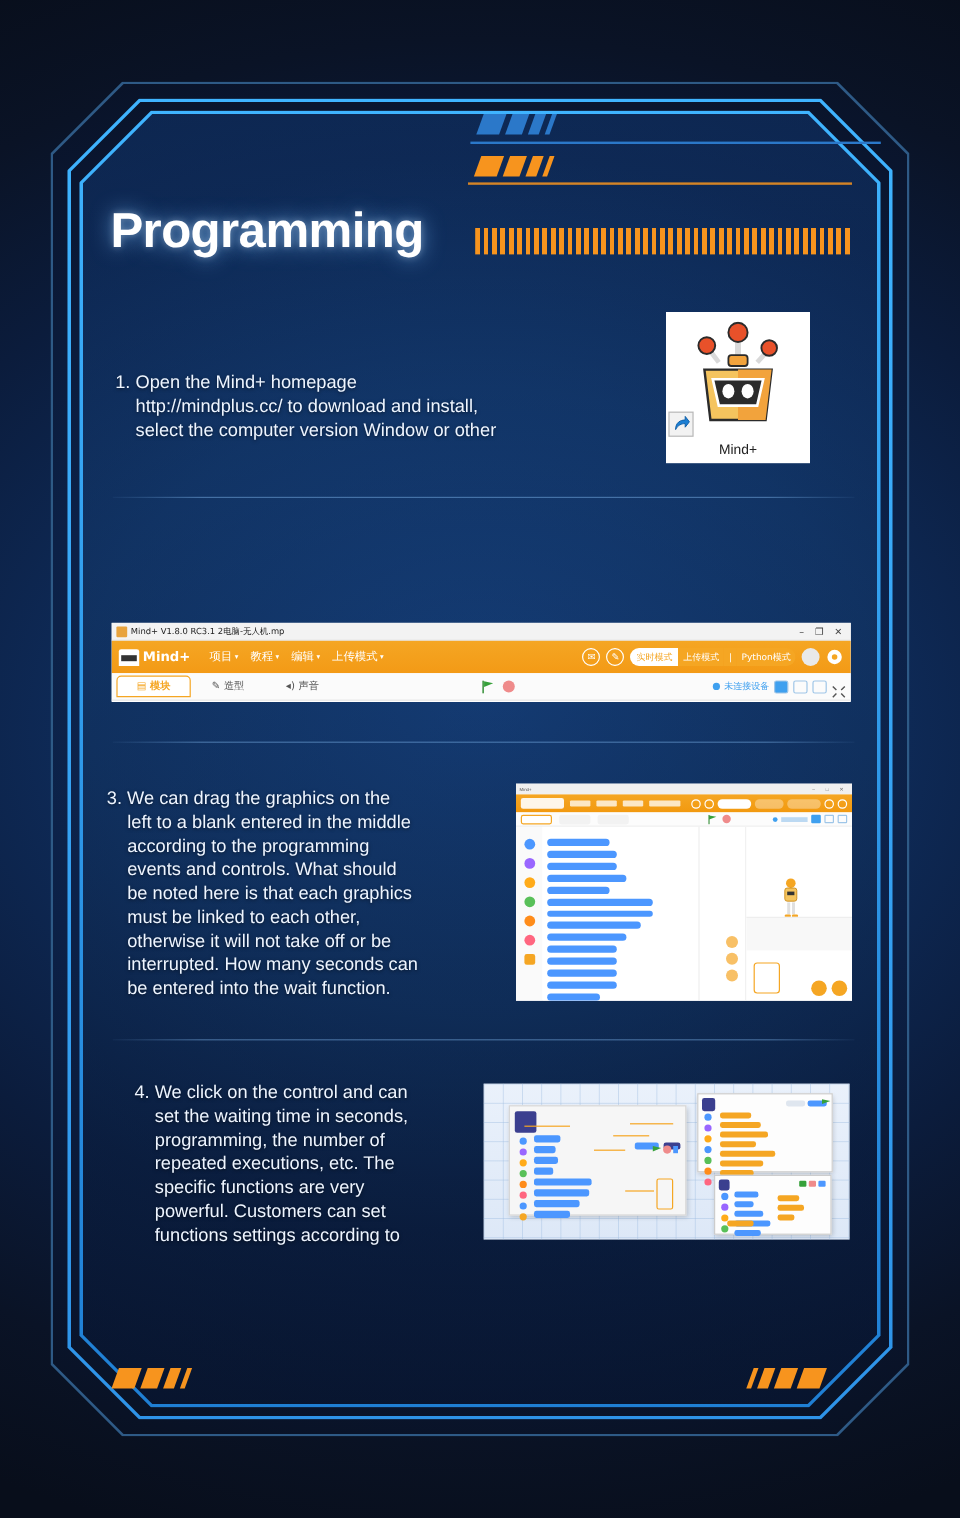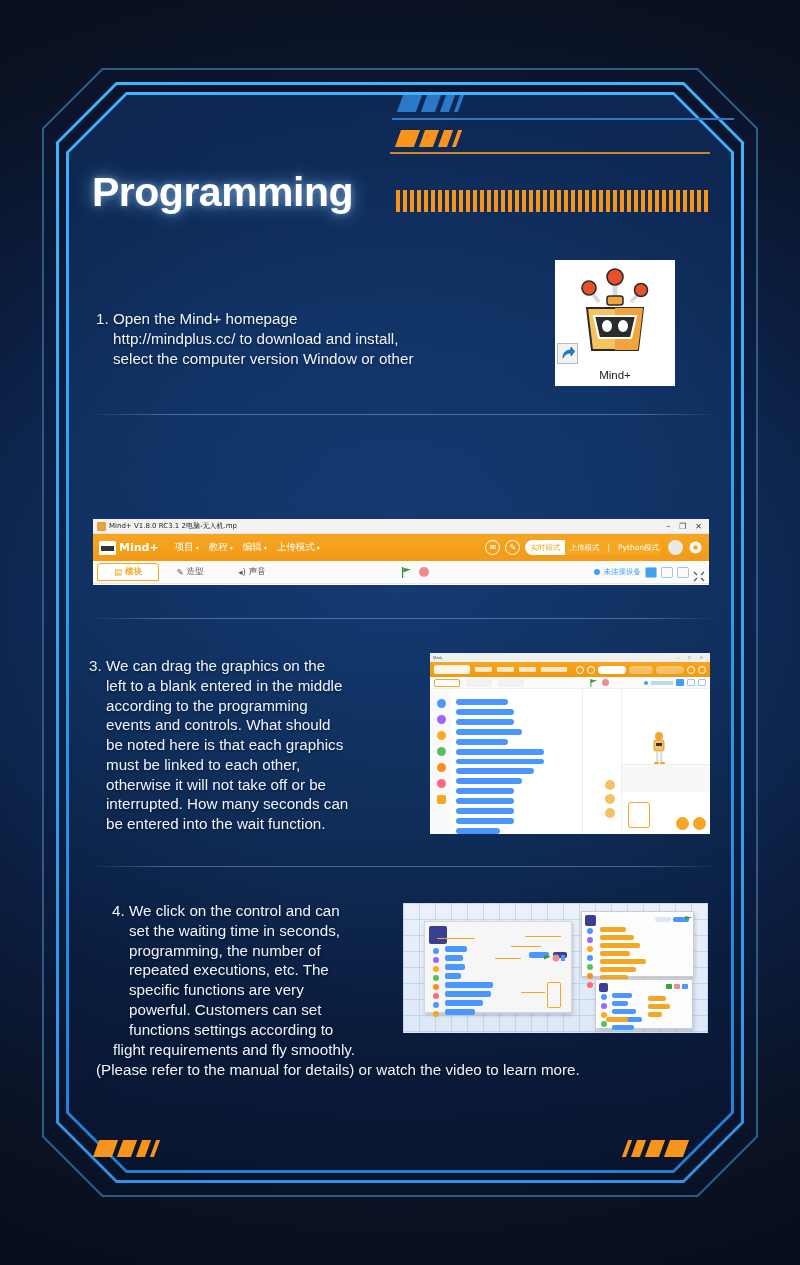--- a/index.html
+++ b/index.html
@@ -535,24 +535,20 @@
   <div class="item-text i4">
     <span class="num">4.</span>
     <span>We click on the control and can</span>
     <span class="ind">set the waiting time in seconds,</span>
     <span class="ind">programming, the number of</span>
     <span class="ind">repeated executions, etc. The</span>
     <span class="ind">specific functions are very</span>
     <span class="ind">powerful. Customers can set</span>
     <span class="ind">functions settings according to</span>
   </div>
-  <div class="item-text i4b">
-    <span class="ind">flight requirements and fly smoothly.</span>
-    <span style="display:block">(Please refer to the manual for details) or watch the video to learn more.</span>
-  </div>
 
   <div class="shot4">
     <div class="s4-grid"></div>
 
     <div class="s4-main">
       <span class="s4-tl"></span>
       <div class="s4-col">
         <span class="s4-cat" style="background:#4c97ff"></span>
         <span class="s4-cat" style="background:#9966ff"></span>
         <span class="s4-cat" style="background:#ffab19"></span>

